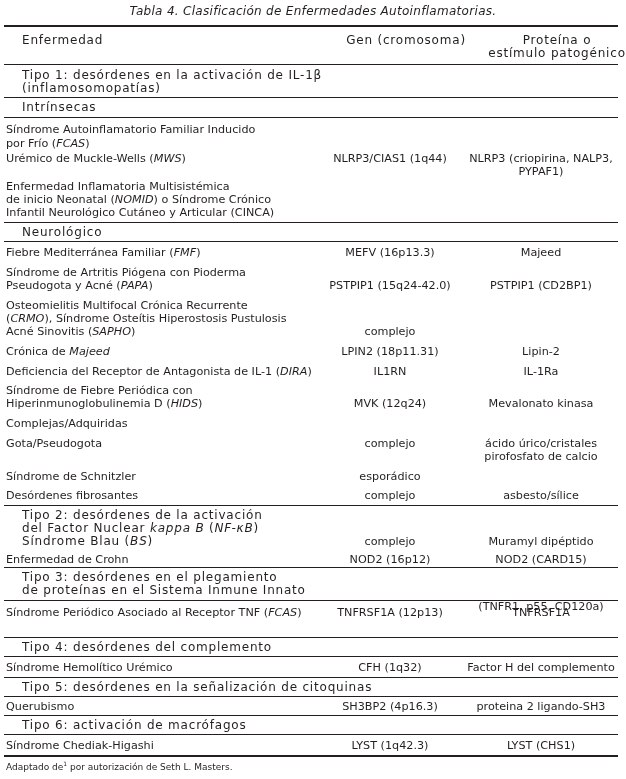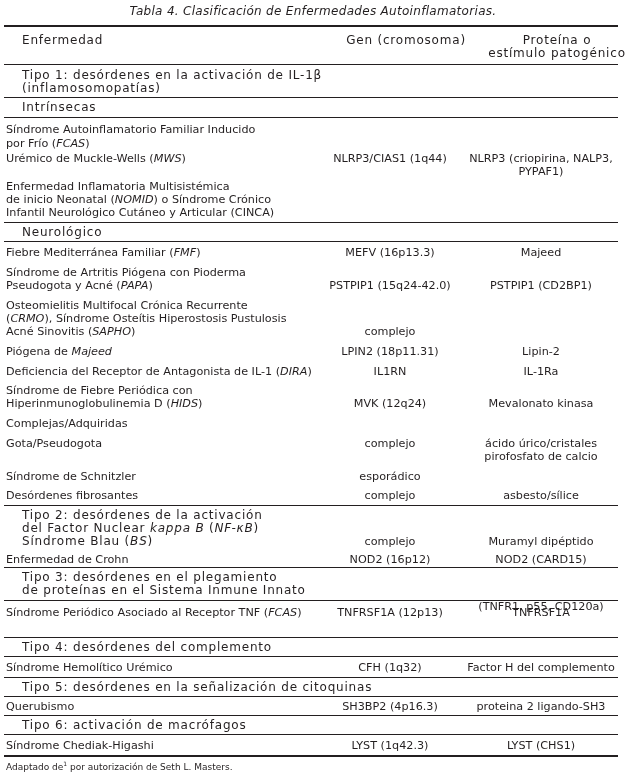--- a/index.html
+++ b/index.html
@@ -74,21 +74,21 @@
 <div class="t c1" style="top:266px">Síndrome de Artritis Piógena con Pioderma</div>
 <div class="t c1" style="top:279px"><span>Pseudogota y Acné (</span><i>PAPA</i>)</div>
 <div class="t c2" style="top:279px">PSTPIP1 (15q24-42.0)</div>
 <div class="t c3" style="top:279px">PSTPIP1 (CD2BP1)</div>
 
 <div class="t c1" style="top:299px">Osteomielitis Multifocal Crónica Recurrente</div>
 <div class="t c1" style="top:312px"><span>(</span><i>CRMO</i><span>), Síndrome Osteítis Hiperostosis Pustulosis</span></div>
 <div class="t c1" style="top:325px"><span>Acné Sinovitis (</span><i>SAPHO</i>)</div>
 <div class="t c2" style="top:325px">complejo</div>
 
-<div class="t c1" style="top:345px"><span>Piógena de </span><i>Majeed</i></div>
+<div class="t c1" style="top:345px"><span>Crónica de </span><i>Majeed</i></div>
 <div class="t c2" style="top:345px">LPIN2 (18p11.31)</div>
 <div class="t c3" style="top:345px">Lipin-2</div>
 
 <div class="t c1" style="top:365px"><span>Deficiencia del Receptor de Antagonista de IL-1 (</span><i>DIRA</i>)</div>
 <div class="t c2" style="top:365px">IL1RN</div>
 <div class="t c3" style="top:365px">IL-1Ra</div>
 
 <div class="t c1" style="top:384px">Síndrome de Fiebre Periódica con</div>
 <div class="t c1" style="top:397px"><span>Hiperinmunoglobulinemia D (</span><i>HIDS</i>)</div>
 <div class="t c2" style="top:397px">MVK (12q24)</div>

